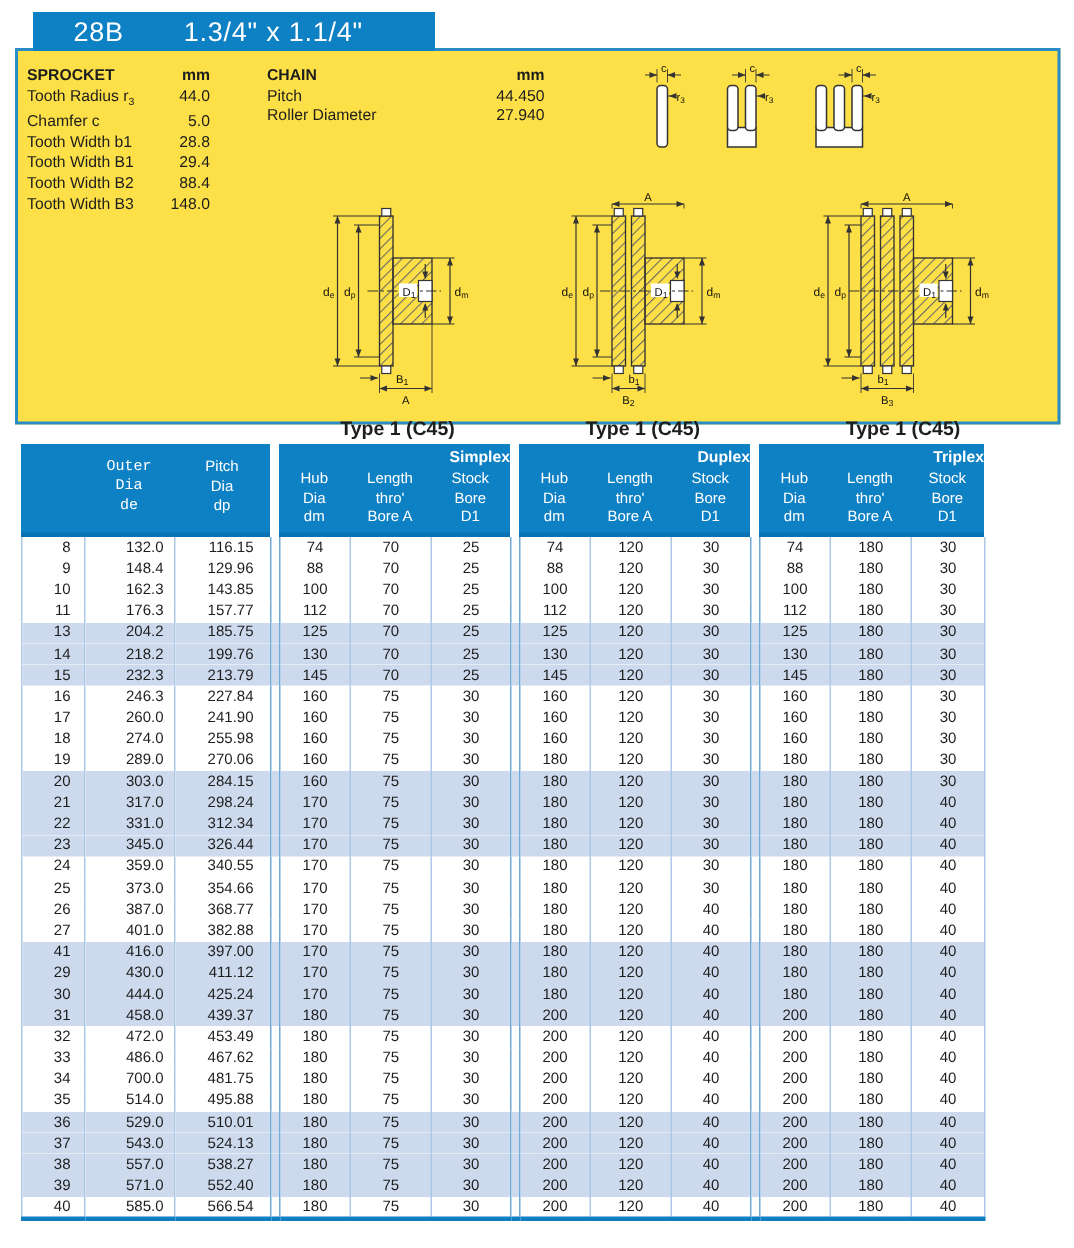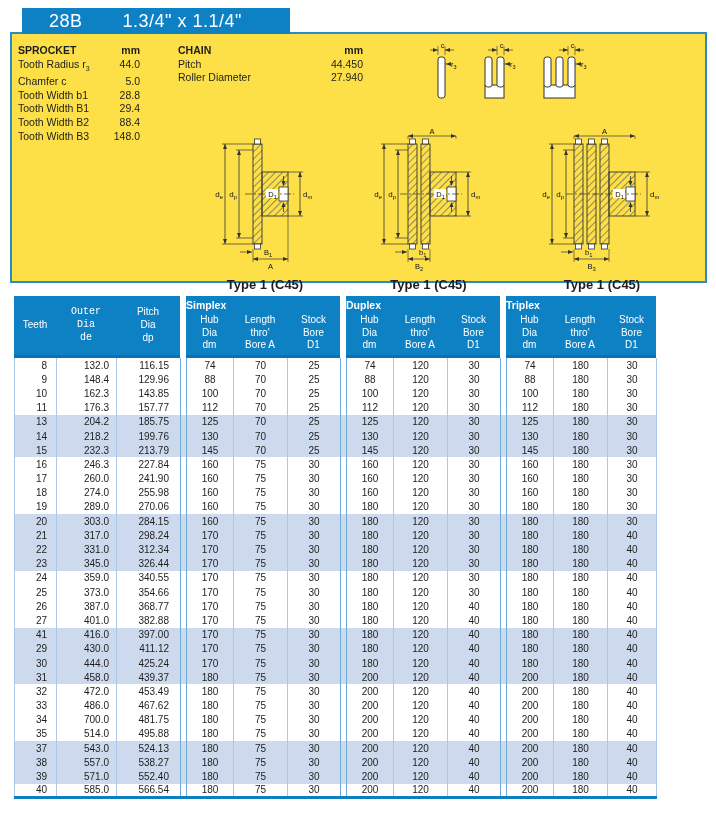--- a/index.html
+++ b/index.html
@@ -23,21 +23,21 @@
   #profiles{position:absolute;left:418px;top:6px;display:flex;gap:12px;align-items:flex-start}
   .diag{position:absolute}
   #diag-0{left:201px;top:94px}
   #diag-1{left:360px;top:94px}
   #diag-2{left:528px;top:94px}
   .diag-caption{text-align:center;font-size:13px;font-weight:bold;margin-top:1px}
   
   .table-wrap{position:absolute;left:14px;top:296px;width:642px}
   .thead{position:relative;height:62px}
   .h-block{position:absolute;top:0;height:62px;background:#0e81c4;border-bottom:3px solid #0a72b4}
-  .g-title{position:absolute;top:3px;left:0;width:100%;text-align:left;font-weight:bold;font-size:10.5px;color:#fff}
+  .g-title{position:absolute;top:3px;left:0;width:100%;text-align:right;font-weight:bold;font-size:10.5px;color:#fff}
   .h-col{position:absolute;top:15px;height:44px;display:flex;flex-direction:column;justify-content:center;
          text-align:center;font-size:10px;line-height:12.8px;color:#fff}
   .h-col-full{top:0;height:59px}
   table.data{border-collapse:collapse;table-layout:fixed;width:642px}
   td{height:14.2px;font-size:10px;white-space:nowrap;overflow:hidden;border-left:1px solid #abc9e7;text-align:center}
   td.c0{text-align:right;padding-right:9px}
   td.c1{text-align:right;padding-right:7px}
   td.c2{text-align:right;padding-right:11px}
   td.c11{border-right:1px solid #abc9e7}
   td.gap{border-left:1px solid #6ea9d8;border-right:1px solid #6ea9d8}
@@ -318,23 +318,20 @@
             <polygon points="69,131 64,129 64,133" fill="#333"></polygon>
             <text x="51.5" y="141" font-size="7.5" fill="#111" text-anchor="middle" font-family="Liberation Sans, sans-serif">B<tspan font-size="5.8" dy="1.5">3</tspan></text>
           </svg></div>
         <div class="diag-caption" style="width: 124px;">Type 1 (C45)</div>
       </div>
   </div>
 
   <div class="table-wrap">
     <div class="thead" id="thead">
         <div class="h-block" style="left: 0px; width: 166px;">
-          <div class="h-col h-col-full" style="left: 0px; width: 42px;">
-            <div>Teeth</div>
-          </div>
           <div class="h-col h-col-full" style="left: 42px; width: 60px; font-family: Liberation Mono, monospace;">
             <div>Outer</div>
             <div>Dia</div>
             <div>de</div>
           </div>
           <div class="h-col h-col-full" style="left: 102px; width: 64px;">
             <div>Pitch</div>
             <div>Dia</div>
             <div>dp</div>
           </div>
@@ -866,20 +863,37 @@
             <td class="gap"></td>
             <td class="c6">200</td>
             <td class="c7">120</td>
             <td class="c8">40</td>
             <td class="gap"></td>
             <td class="c9">200</td>
             <td class="c10">180</td>
             <td class="c11">40</td>
           </tr>
           <tr class="shade">
+            <td class="c0">36</td>
+            <td class="c1">529.0</td>
+            <td class="c2">510.01</td>
+            <td class="gap"></td>
+            <td class="c3">180</td>
+            <td class="c4">75</td>
+            <td class="c5">30</td>
+            <td class="gap"></td>
+            <td class="c6">200</td>
+            <td class="c7">120</td>
+            <td class="c8">40</td>
+            <td class="gap"></td>
+            <td class="c9">200</td>
+            <td class="c10">180</td>
+            <td class="c11">40</td>
+          </tr>
+          <tr class="shade">
             <td class="c0">37</td>
             <td class="c1">543.0</td>
             <td class="c2">524.13</td>
             <td class="gap"></td>
             <td class="c3">180</td>
             <td class="c4">75</td>
             <td class="c5">30</td>
             <td class="gap"></td>
             <td class="c6">200</td>
             <td class="c7">120</td>

